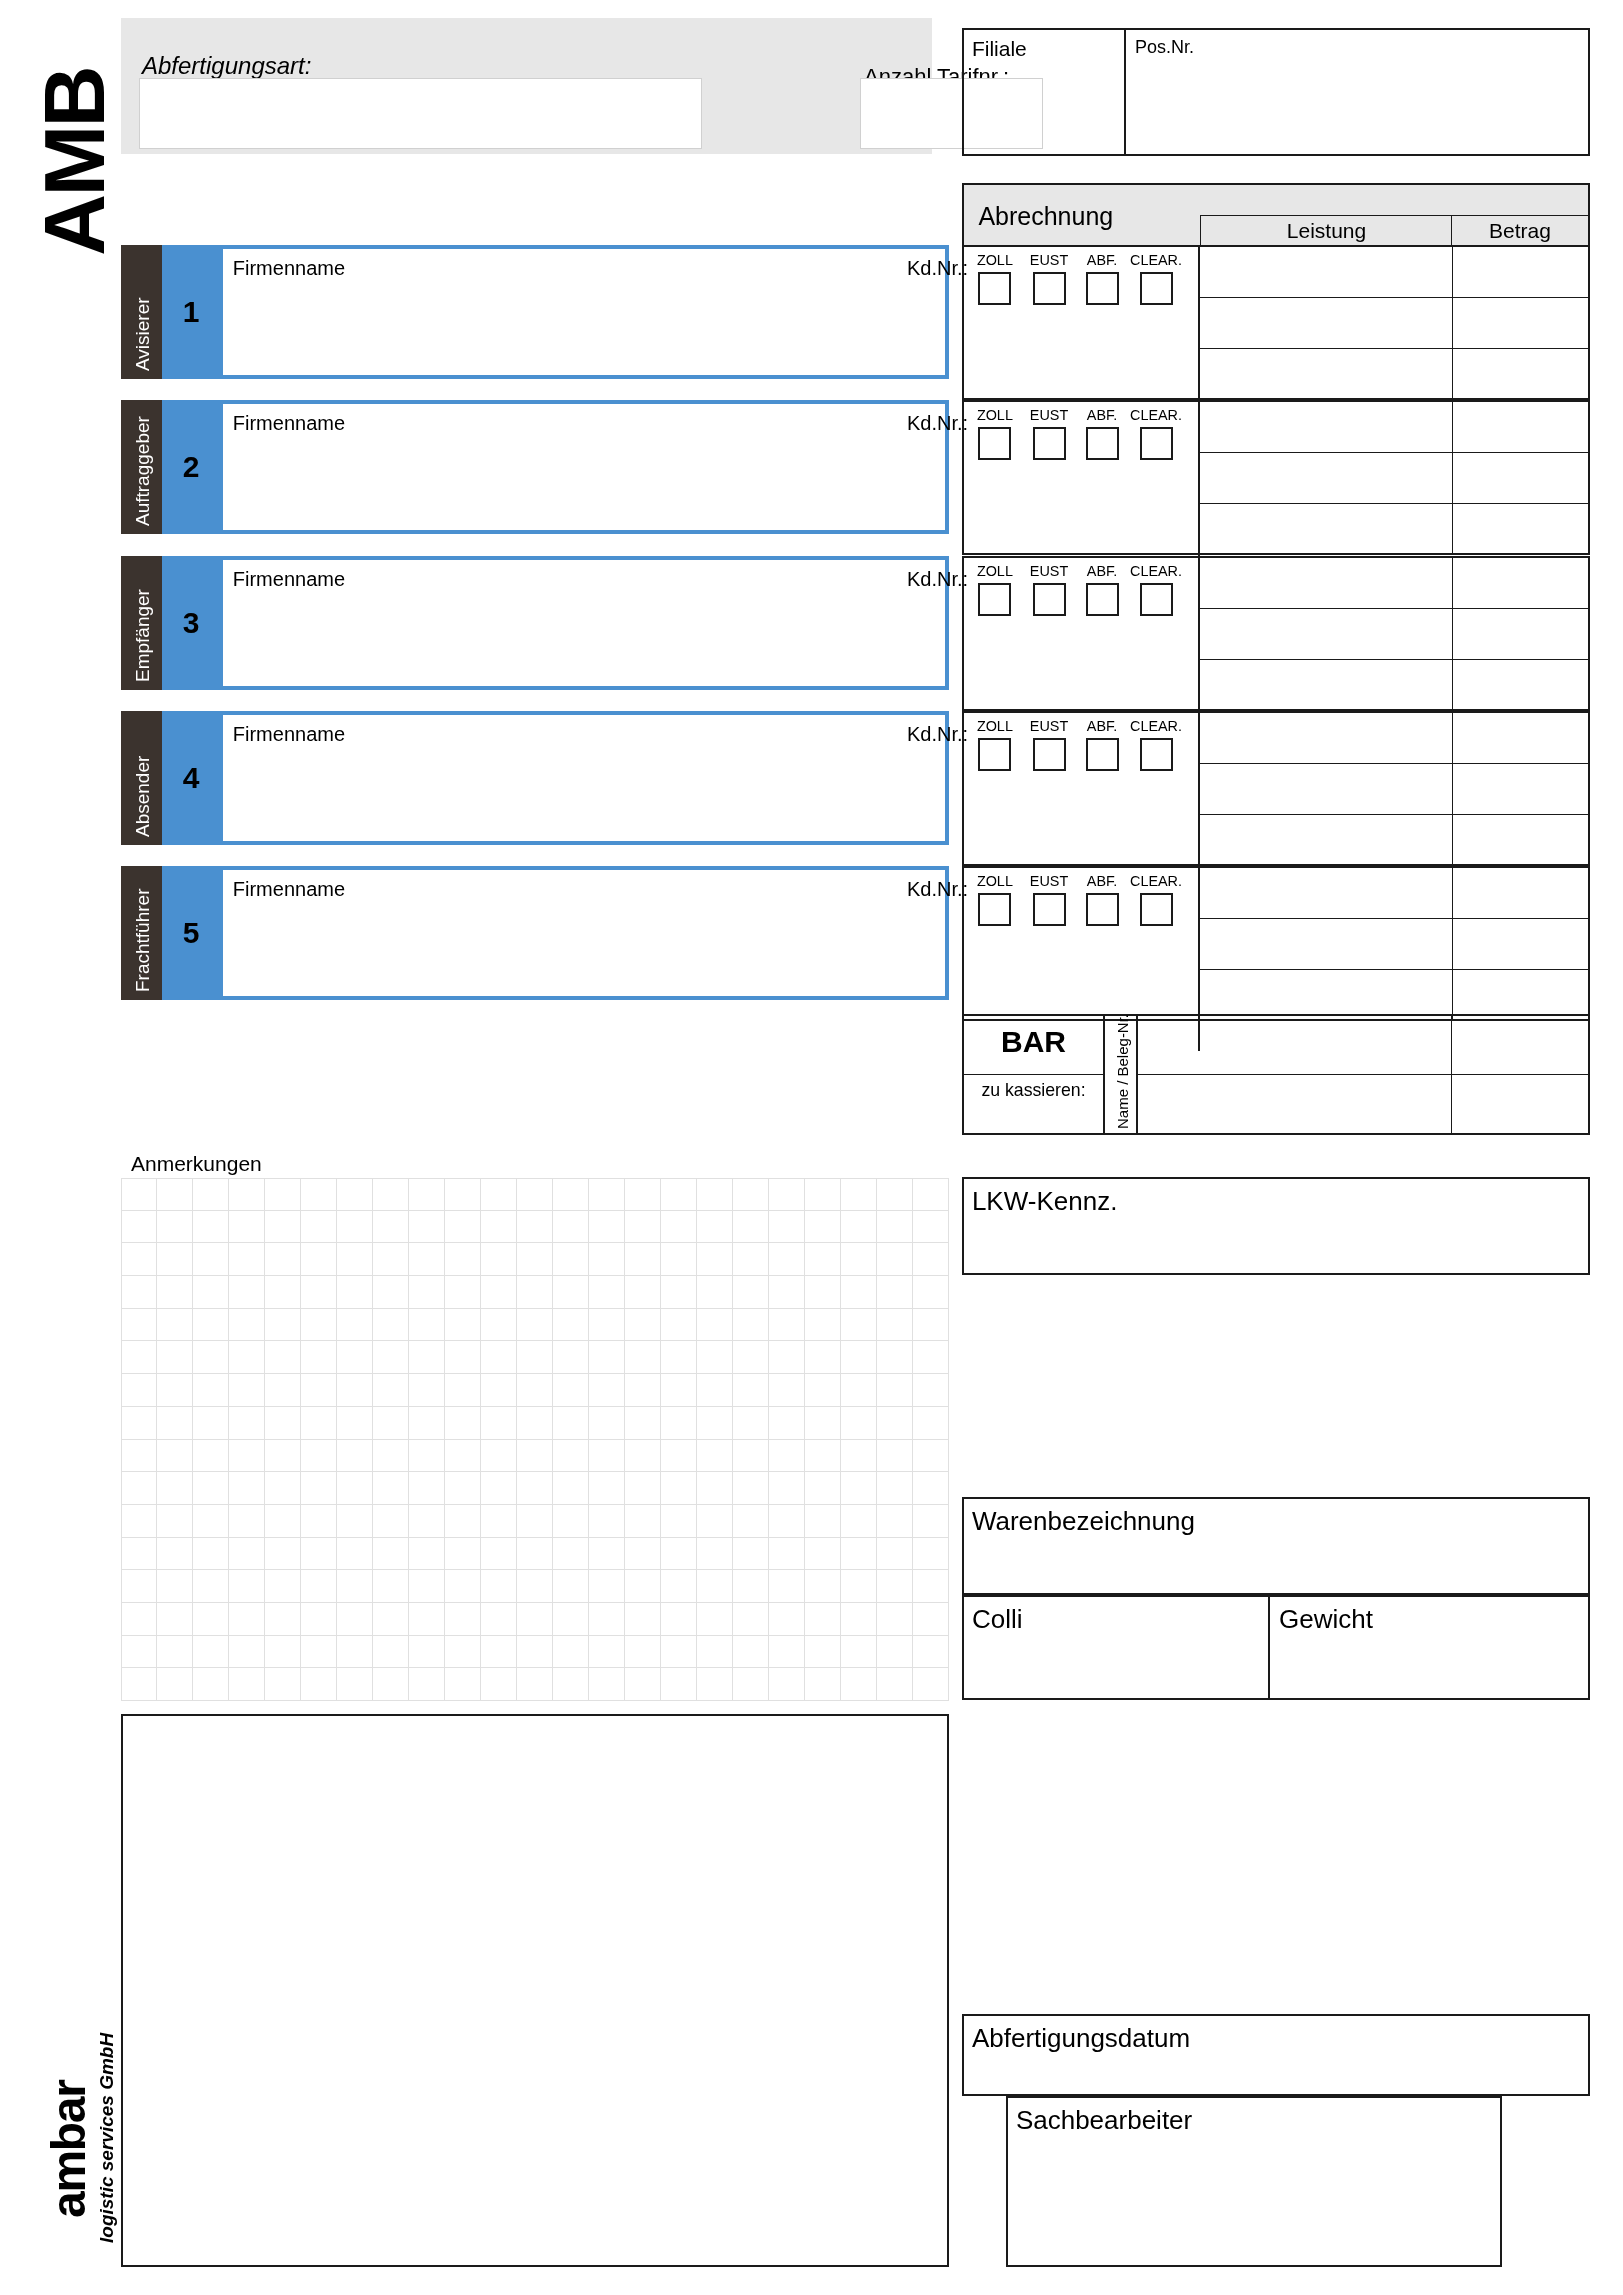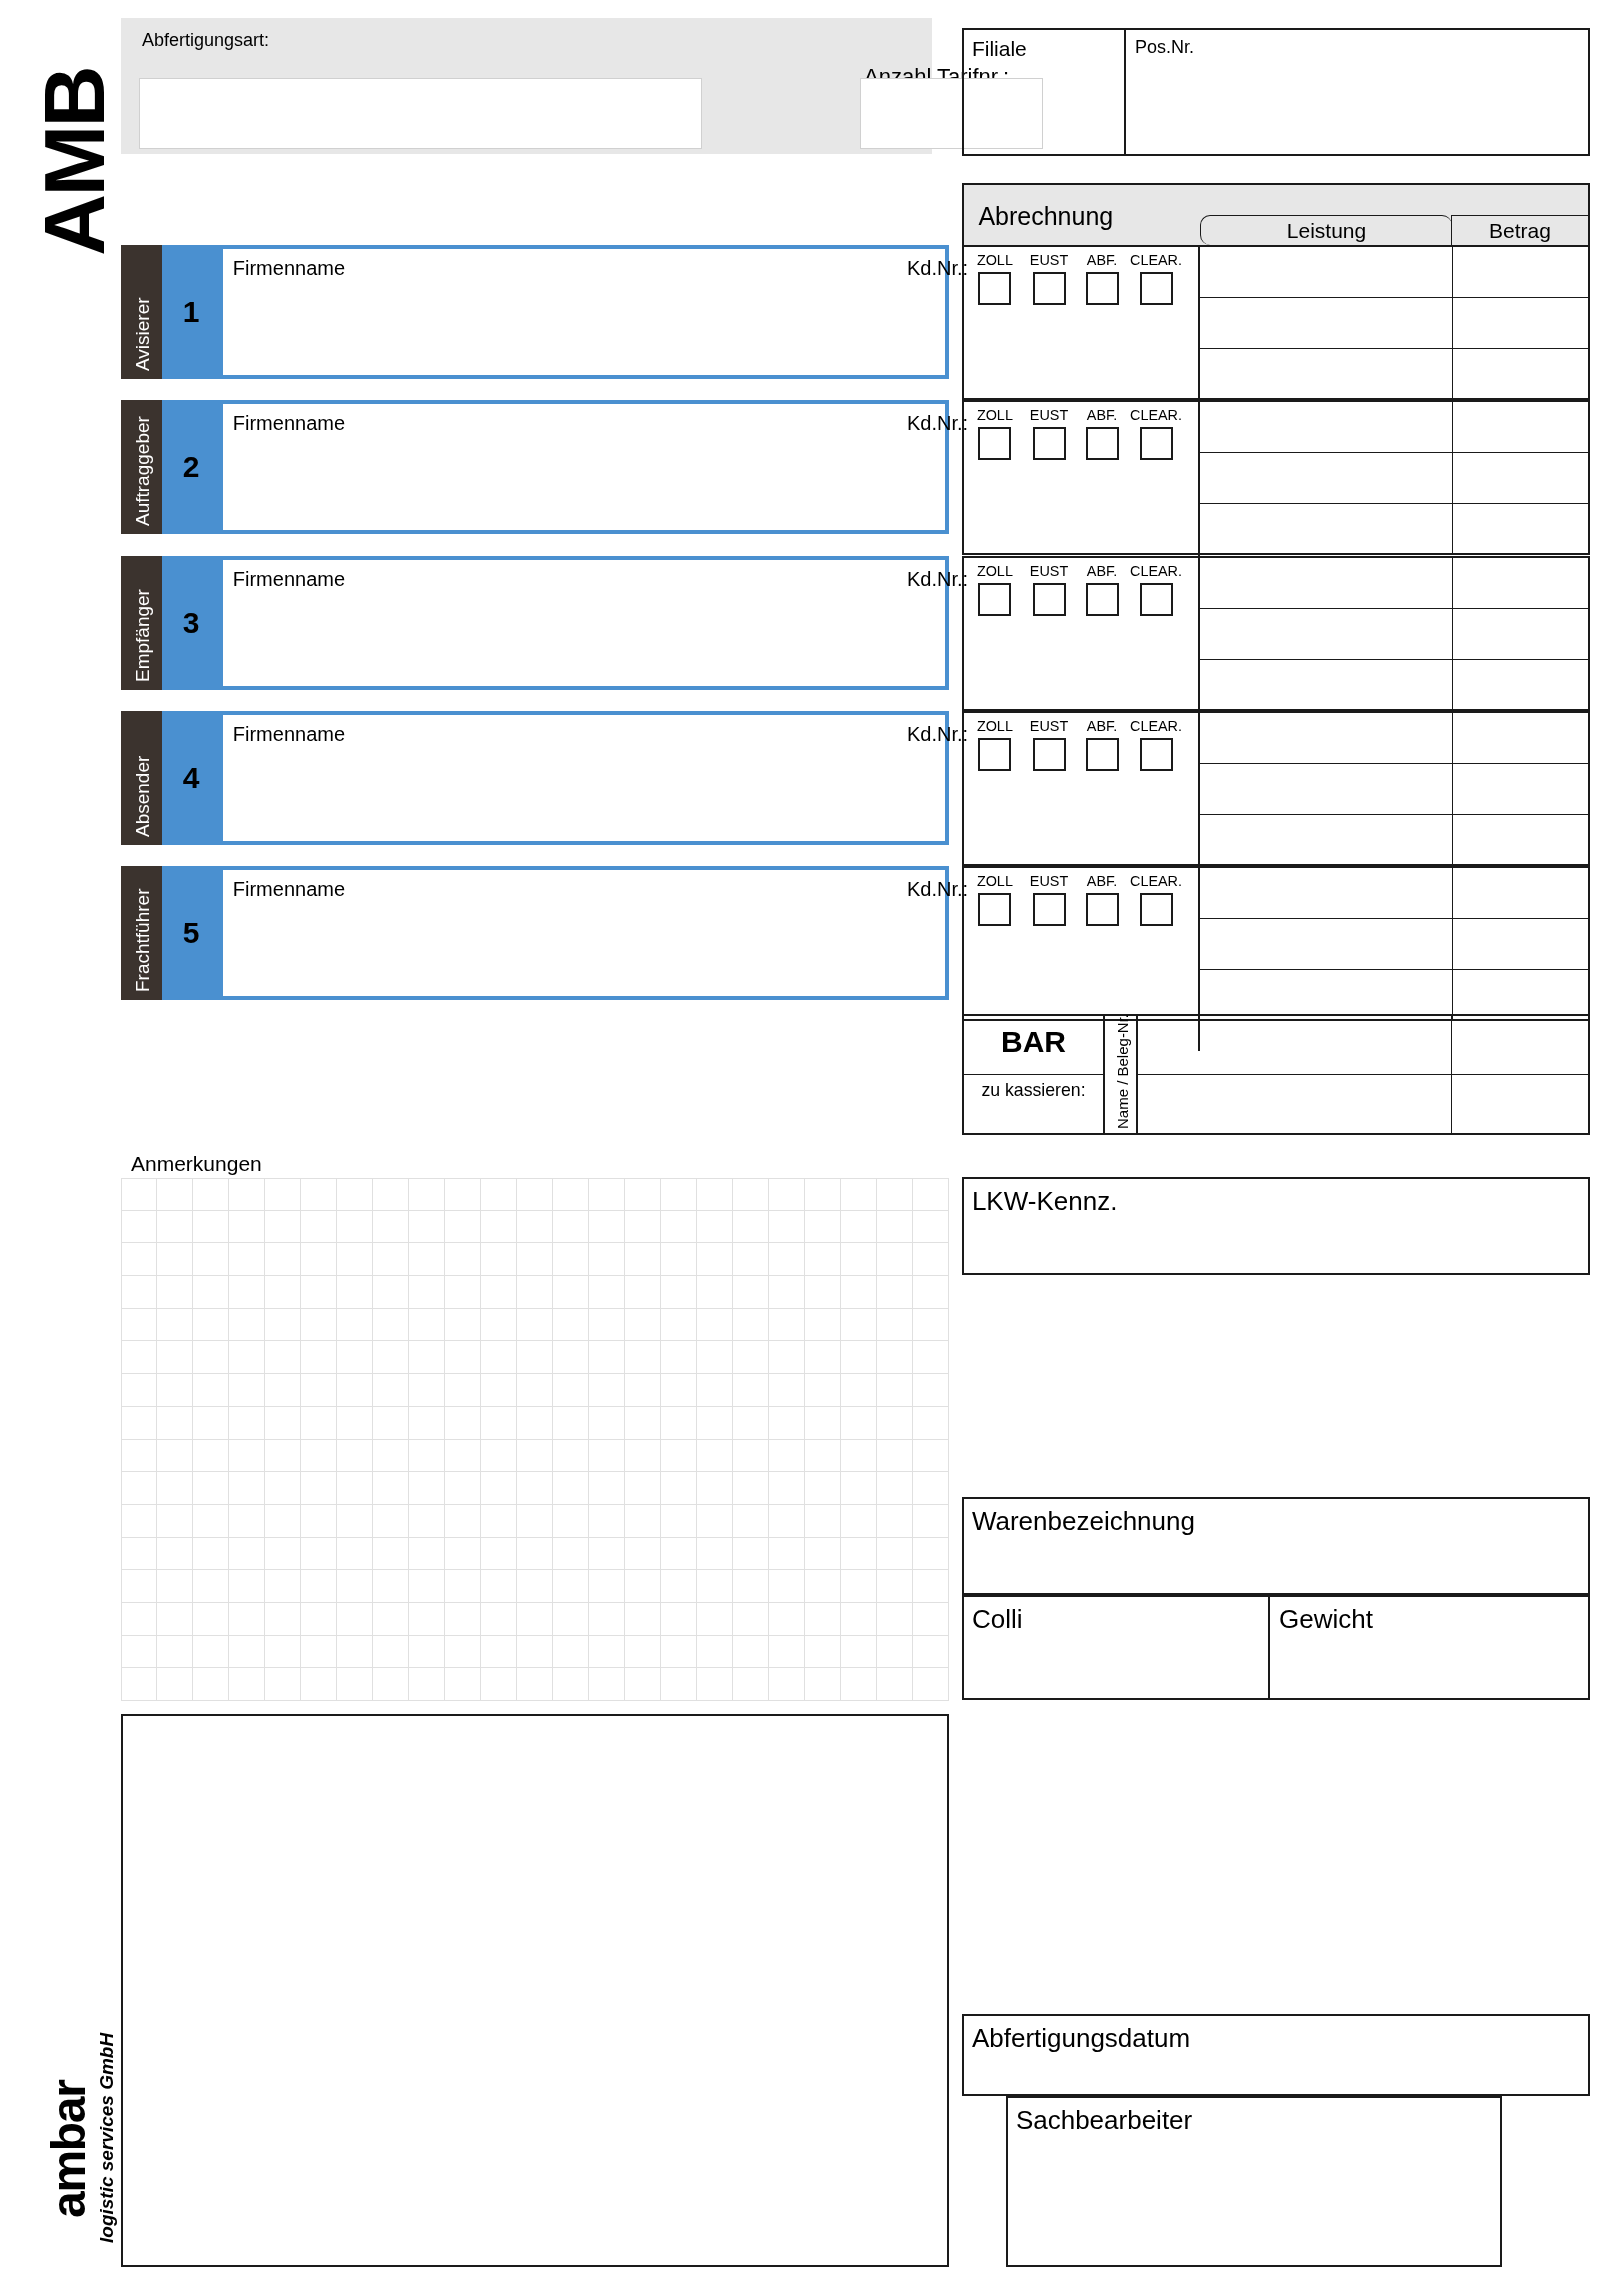--- a/index.html
+++ b/index.html
@@ -50,22 +50,23 @@
     left: 121px;
     top: 18.3px;
     width: 811px;
     height: 136px;
     background: #e7e7e7;
     box-sizing: border-box;
   }
   .abf-art-label {
     position: absolute;
     left: 21px;
-    top: 12px;
-    font-size: 18px;
+    top: 34px;
+    font-size: 24px;
+    font-style: italic;
   }
   .abf-art-input {
     position: absolute;
     left: 18.3px;
     top: 60px;
     width: 563px;
     height: 71px;
     background: #ffffff;
     border: 1.3px solid #d0d0d0;
     box-sizing: border-box;
@@ -142,21 +143,20 @@
     left: 236px;
     top: 30px;
     width: 252px;
     height: 30px;
     border-left: 1.3px solid #1a1a1a;
     border-top: 1.3px solid #1a1a1a;
     box-sizing: border-box;
     text-align: center;
     font-size: 21px;
     padding-top: 2.6px;
-    border-radius: 10px;
   }
   .betrag-cell {
     position: absolute;
     left: 487px;
     top: 30px;
     width: 137px;
     height: 30px;
     border-left: 1.3px solid #1a1a1a;
     border-top: 1.3px solid #1a1a1a;
     box-sizing: border-box;

